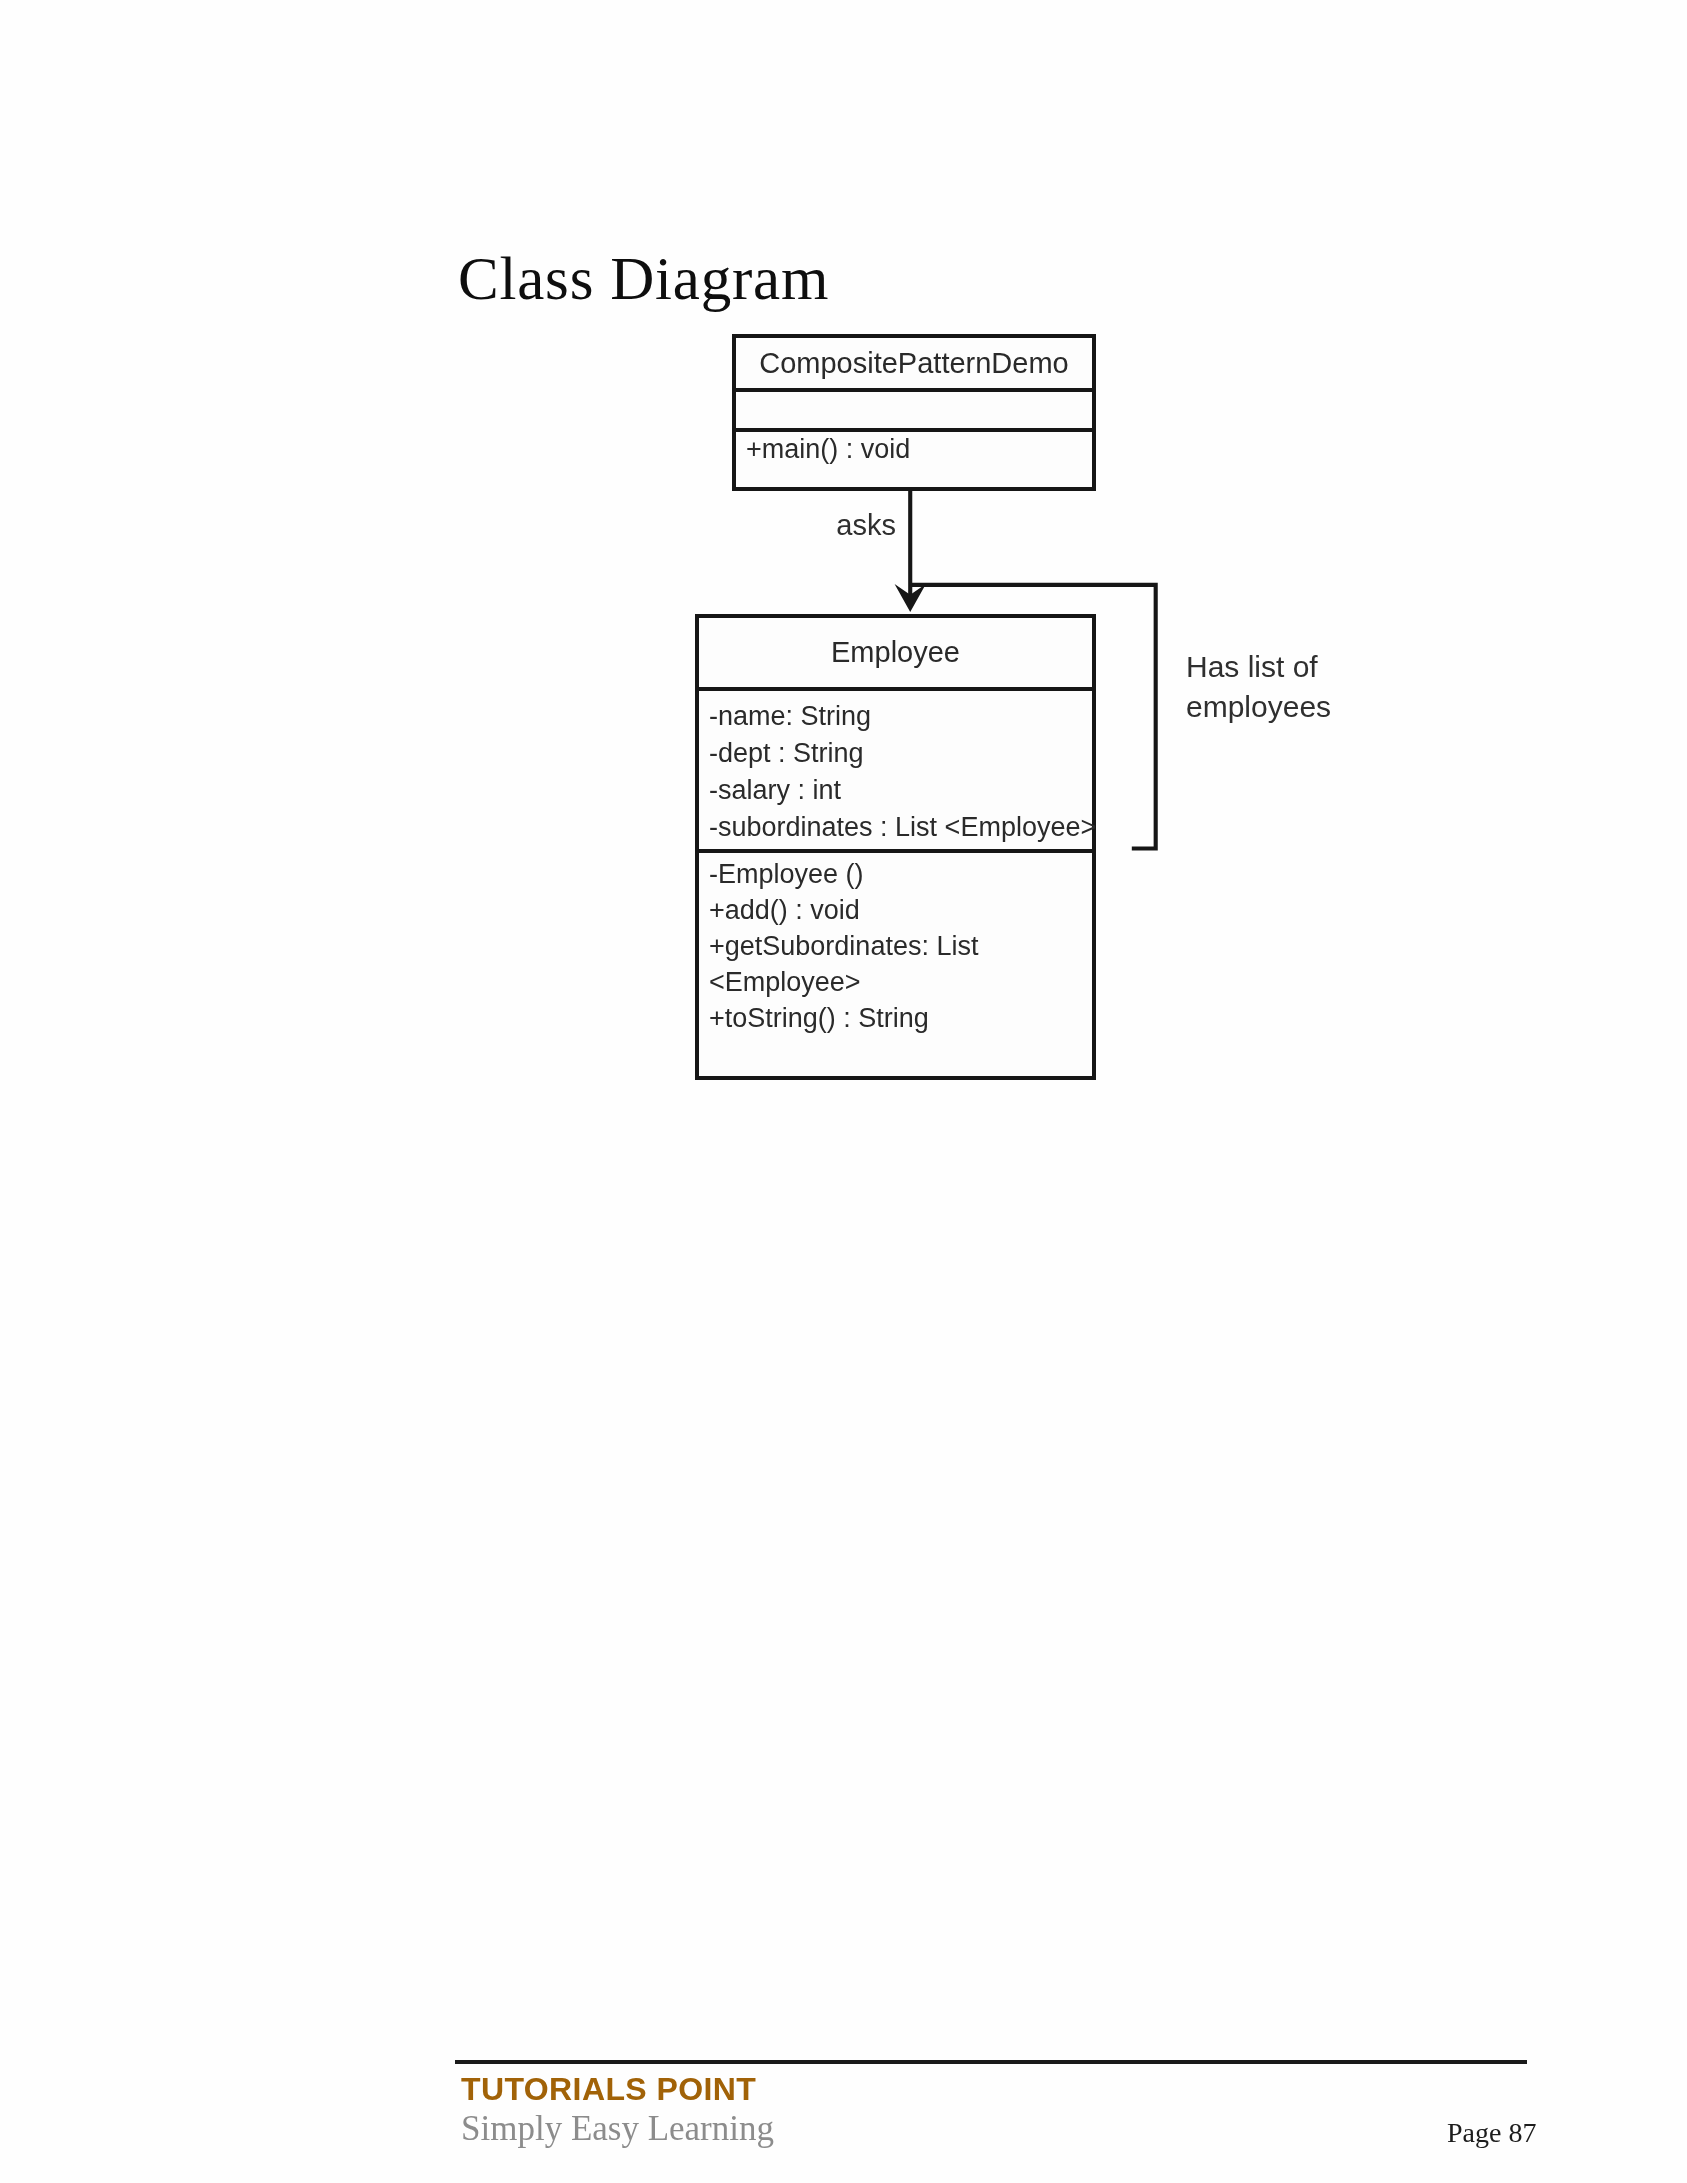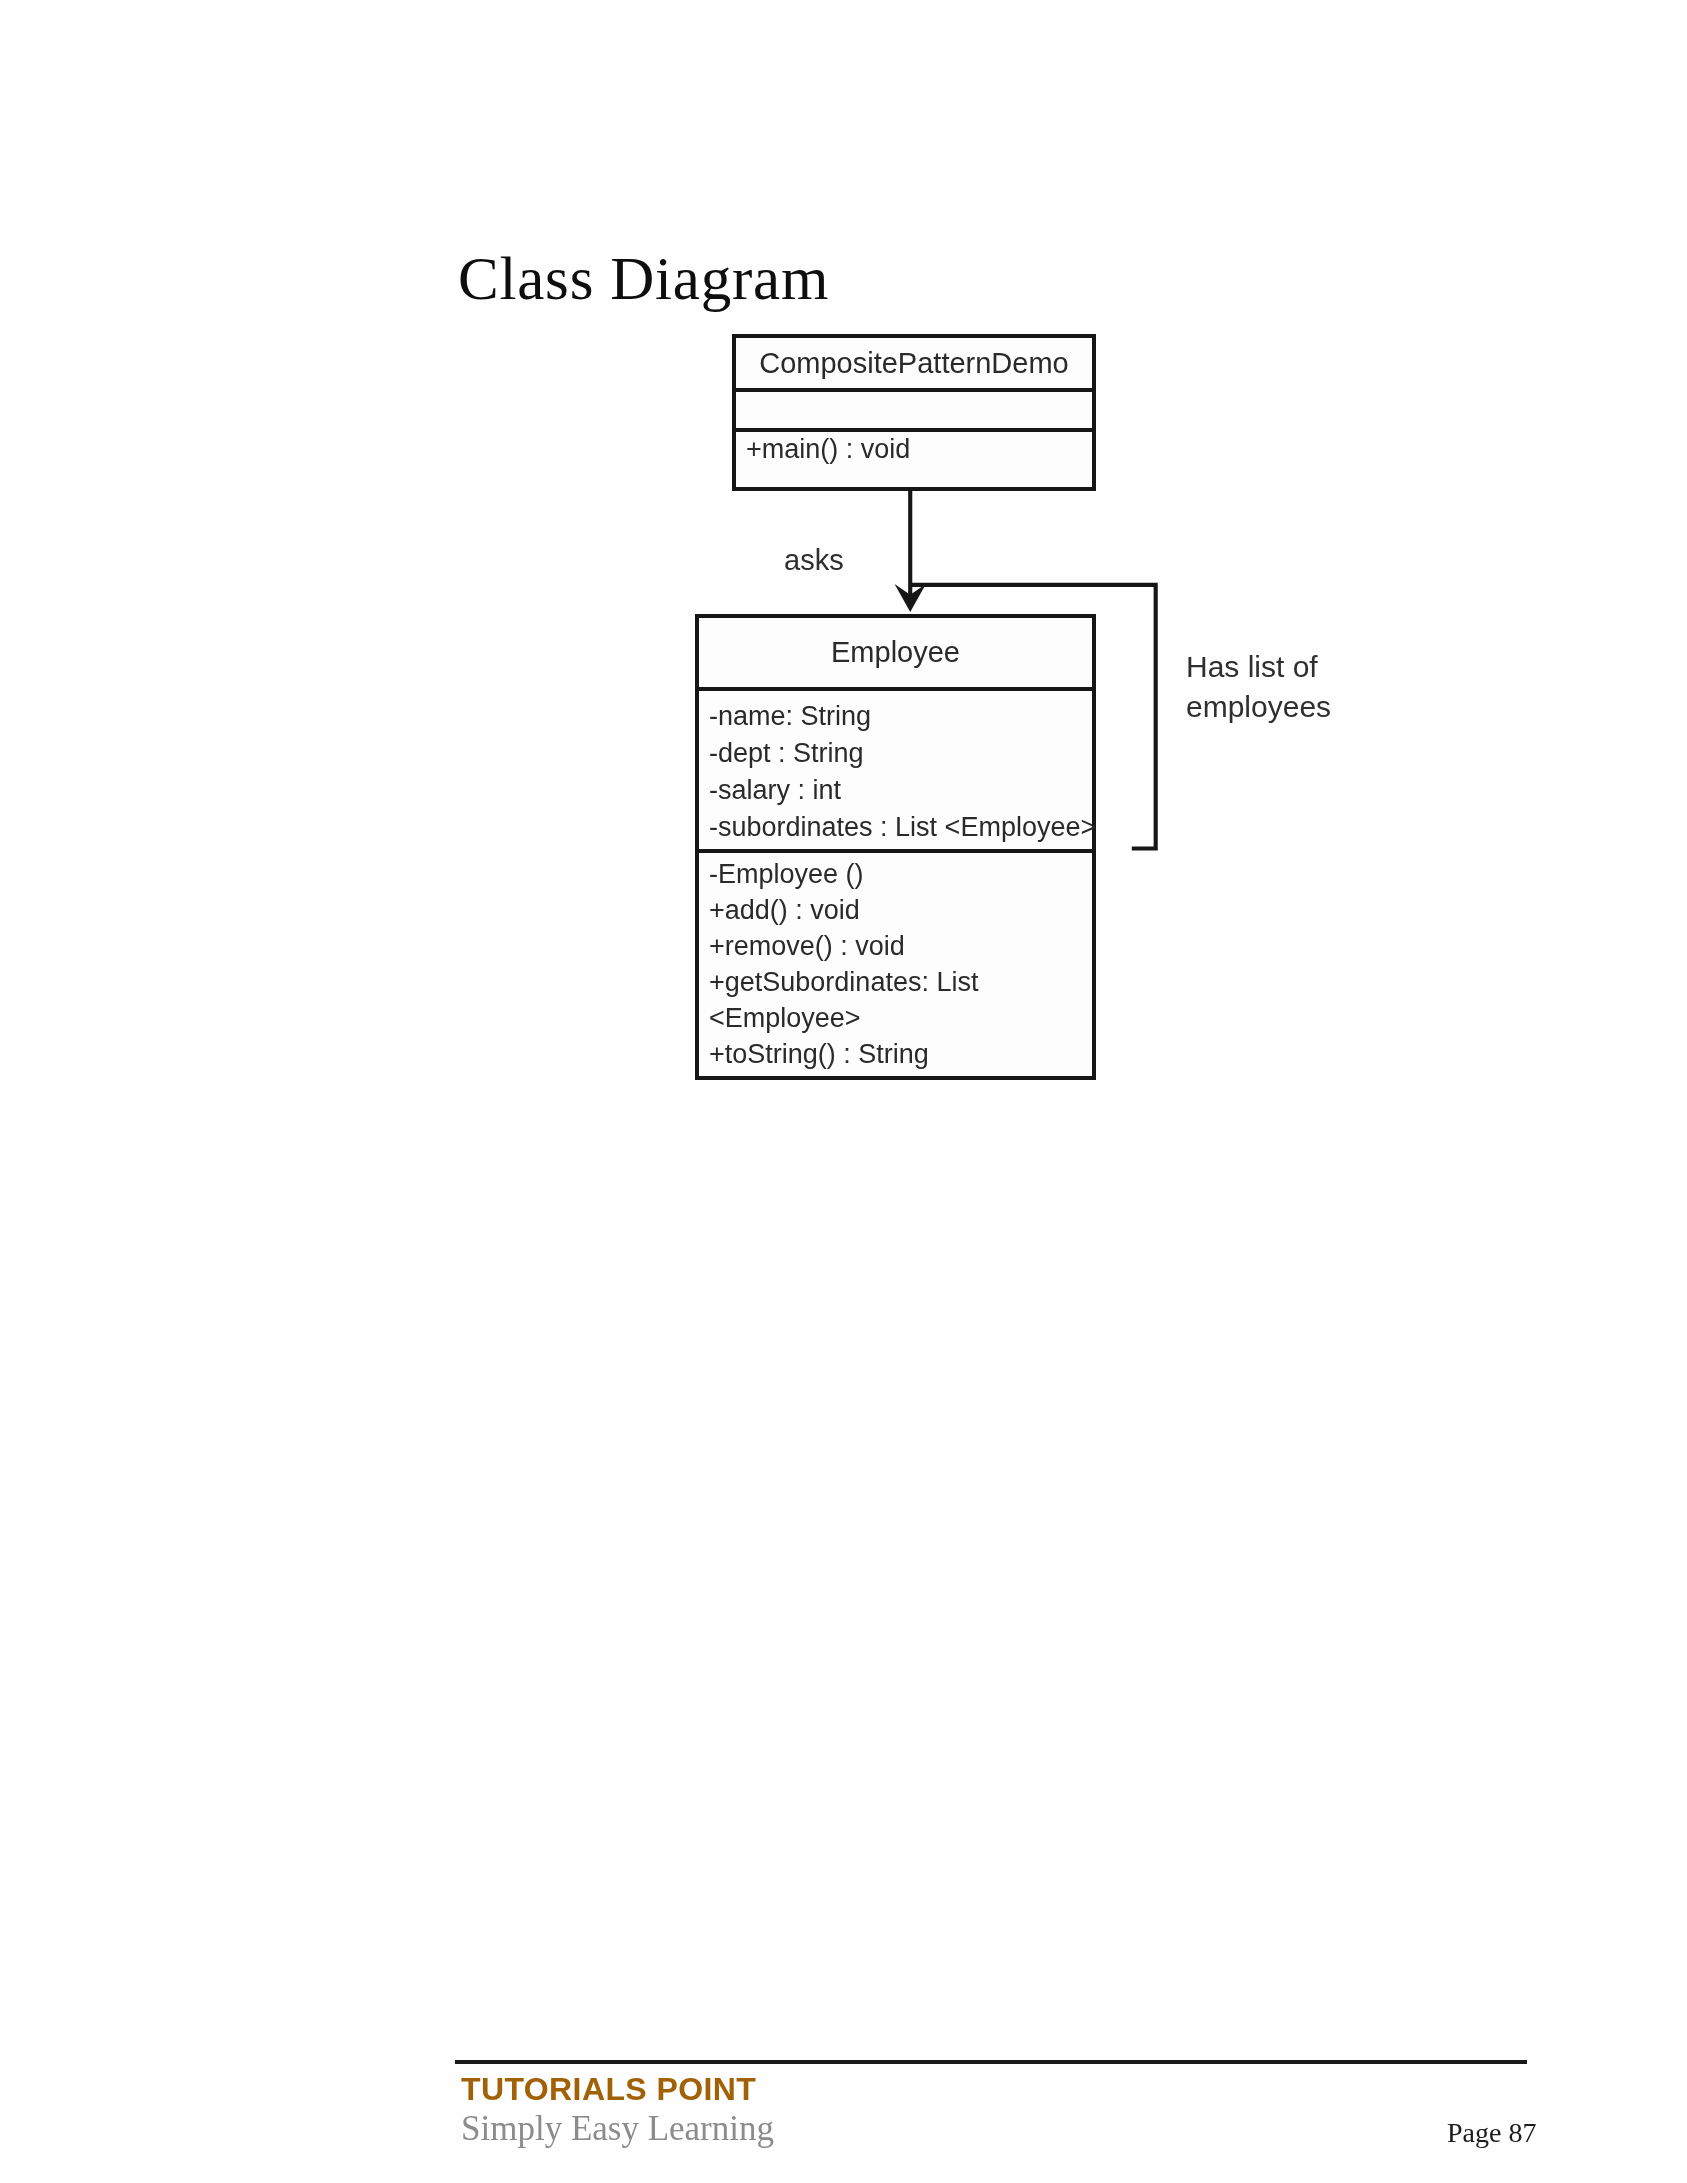--- a/index.html
+++ b/index.html
@@ -48,21 +48,21 @@
   .box-emp .c-title   { height:73px; display:flex; align-items:center; justify-content:center;
                         font-size:29px; color:#2a2a2a; }
   .box-emp .c-attrs   { height:162px; padding:7.4px 0 0 10px; }
   .box-emp .c-methods { height:223px; padding:3.3px 0 0 10px; }
   .member-row { font-size:27px; color:#2a2a2a; line-height:37px; white-space:nowrap; }
   .box-emp .c-methods .member-row { line-height:36px; }
 
   
   .asks-label {
     position:absolute; left:784px; top:509px; width:112px;
-    text-align:left; font-size:29px; color:#2f2f2f;margin-top:35px;
+    text-align:right; font-size:29px; color:#2f2f2f;
   }
   .note-label {
     position:absolute; left:1186px; top:647px;
     font-size:30px; color:#2f2f2f; line-height:40px;
     white-space:nowrap;
   }
 
   
   .footer-rule {
     position:absolute; left:455px; top:2060px;
@@ -112,21 +112,20 @@
     <div class="compartment c-title">Employee</div>
     <div class="compartment c-attrs">
       <div class="member-row">-name: String</div>
       <div class="member-row">-dept : String</div>
       <div class="member-row">-salary : int</div>
       <div class="member-row">-subordinates : List &lt;Employee&gt;</div>
     </div>
     <div class="compartment c-methods">
       <div class="member-row">-Employee ()</div>
       <div class="member-row">+add() : void</div>
-      <div class="member-row">+remove() : void</div>
       <div class="member-row">+getSubordinates: List</div>
       <div class="member-row">&lt;Employee&gt;</div>
       <div class="member-row">+toString() : String</div>
     </div>
   </div>
 
   <div class="note-label">
     <div>Has list of</div>
     <div>employees</div>
   </div>

